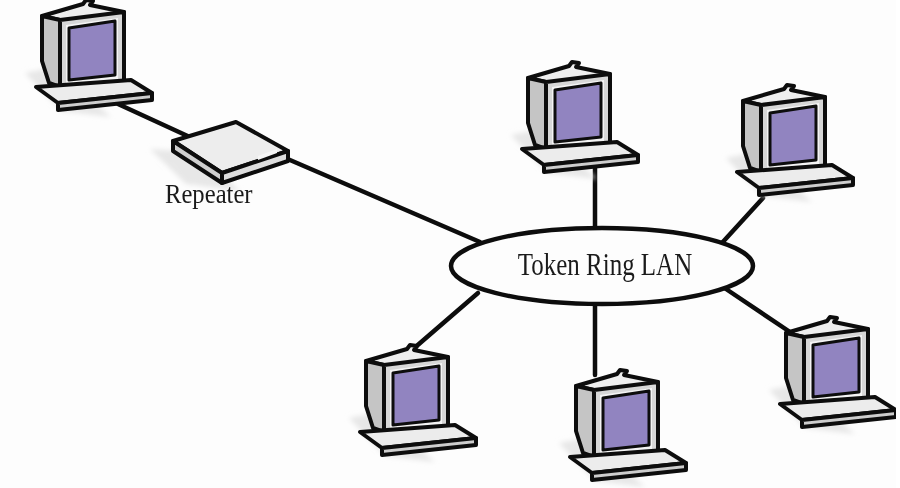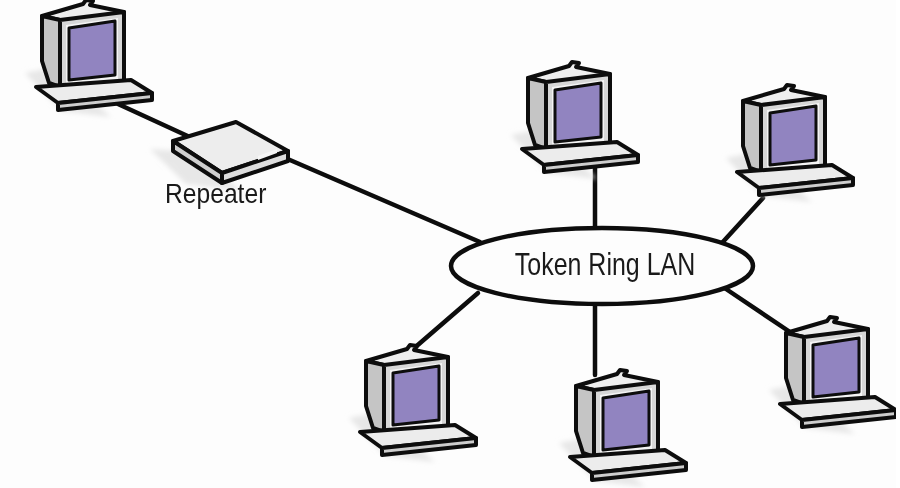--- a/index.html
+++ b/index.html
@@ -6,21 +6,21 @@
     margin: 0;
     padding: 0;
     background: #ffffff;
   }
   .canvas {
     position: relative;
     width: 896px;
     height: 488px;
     background: #fdfdfd;
     overflow: hidden;
-    font-family: Liberation Sans, sans-serif;
+    font-family: Liberation Serif, serif;
   }
   .canvas svg {
     position: absolute;
     left: 0;
     top: 0;
   }
   .sh {
     fill: #e7e7e7;
     stroke: none;
     filter: url(#soft);

